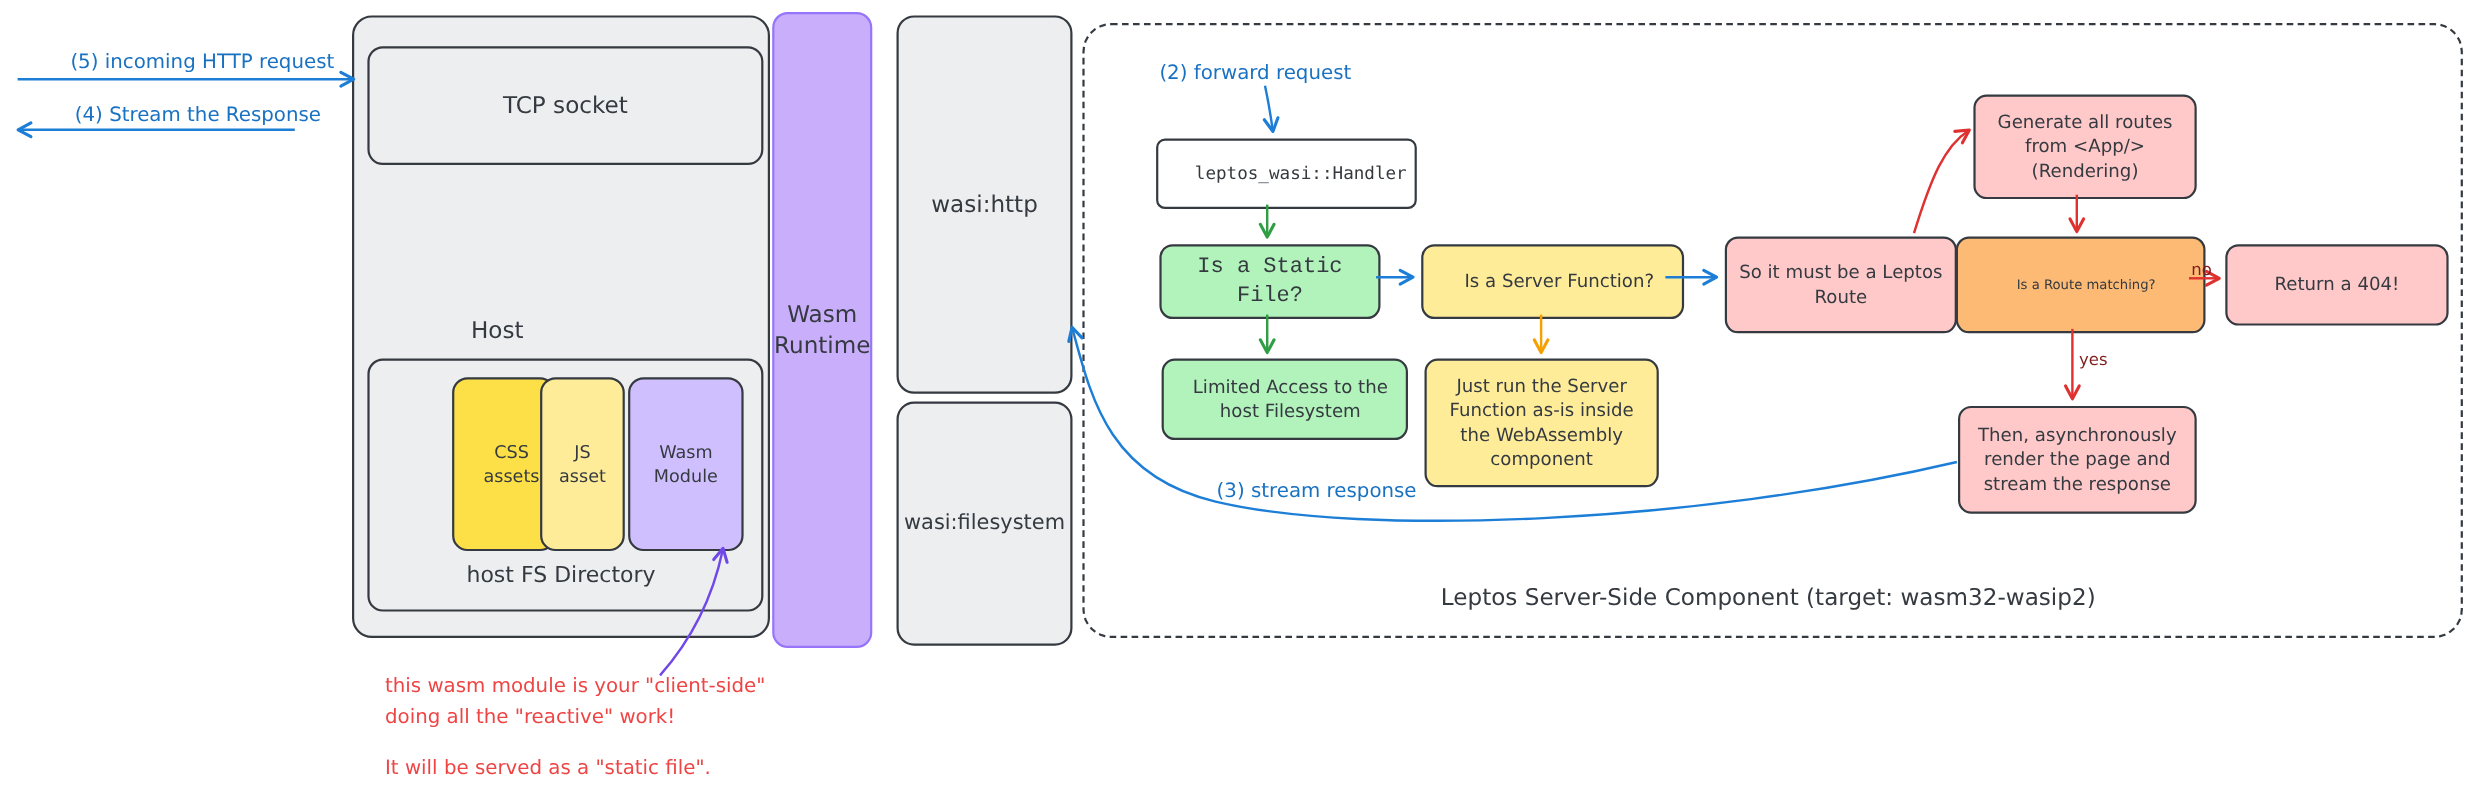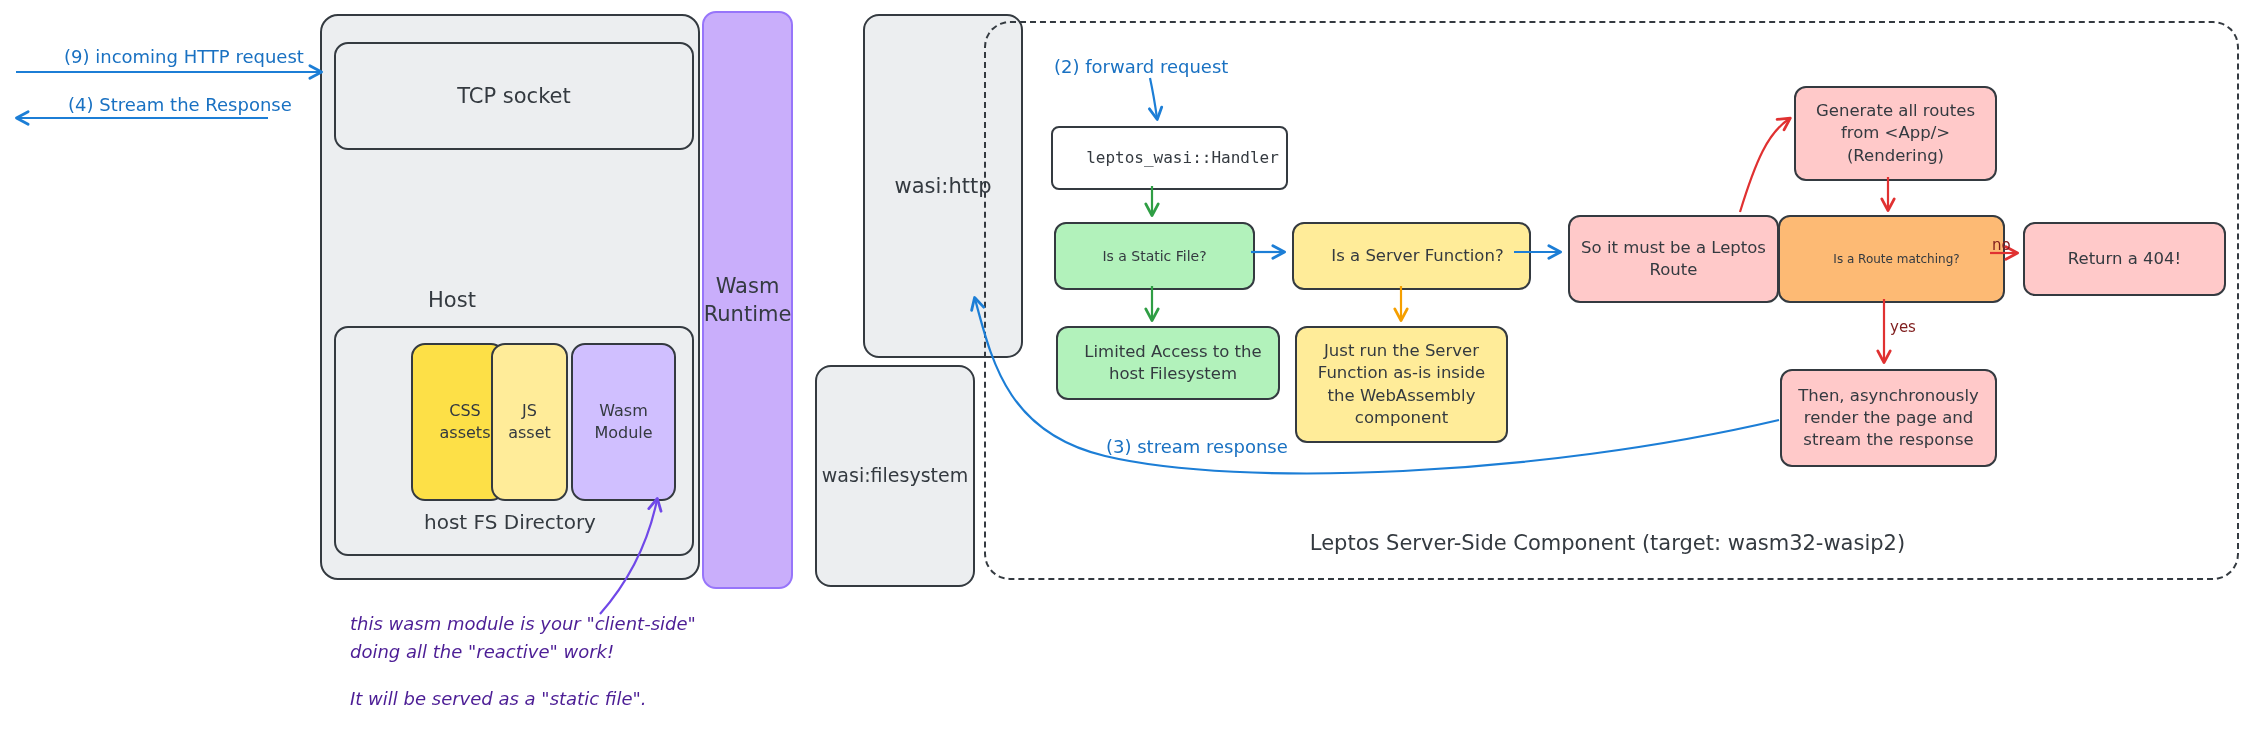--- a/index.html
+++ b/index.html
@@ -19,21 +19,21 @@
     text-align: center;
     line-height: 1.35;
     white-space: pre-line;
     padding: 2px;
   }
   .lbl { position: absolute; white-space: pre-line; }
   .center { text-align: center; }
   svg.arrows { position: absolute; left: 0; top: 0; pointer-events: none; }
   .blue-txt   { color: #1971c2; }
   .red-txt    { color: #7f1d1d; }
-  .purple-txt { color: #4c1d95; font-style: italic; }
+  .purple-txt { color: #ef4444; }
 </style>
 </head>
 <body>
 
 <div class="box" style="left:320px; top:14px; width:372px; height:558px; background:#eceef0; border-radius:18px;"></div>
 
 <div class="box" style="left:334px; top:42px; width:352px; height:100px; background:#eceef0; font-size:21px;">TCP socket</div>
 
 <div class="lbl center" style="left:330px; top:288px; width:244px; font-size:21px;">Host</div>
 
@@ -46,31 +46,31 @@
 asset</div>
 
 <div class="box" style="left:571px; top:343px; width:97px; height:150px; background:#d0bfff; font-size:16px;">Wasm
 Module</div>
 
 <div class="lbl center" style="left:334px; top:510px; width:352px; font-size:20px;">host FS Directory</div>
 
 <div class="box" style="left:702px; top:11px; width:83px; height:570px; background:#c9aefb; border-color:#9775fa; font-size:21px;">Wasm
 Runtime</div>
 
-<div class="box" style="left:815px; top:14px; width:152px; height:336px; background:#eceef0; border-radius:16px; font-size:21px;margin-left:48px;">wasi:http</div>
+<div class="box" style="left:815px; top:14px; width:152px; height:336px; background:#eceef0; border-radius:16px; font-size:21px;">wasi:http</div>
 
 <div class="box" style="left:815px; top:365px; width:152px; height:214px; background:#eceef0; border-radius:16px; font-size:19px;">wasi:filesystem</div>
 
 <div class="box" style="left:984px; top:21px; width:1247px; height:551px; background:transparent; border:2.5px dashed #343a40; border-radius:26px;"></div>
 
 <div class="lbl center" style="left:984px; top:531px; width:1247px; font-size:21px;">Leptos Server-Side Component (target: wasm32-wasip2)</div>
 
 <div class="box" style="left:1051px; top:126px; width:203px; height:56px; background:#ffffff; border-radius:8px; font-family:'DejaVu Sans Mono','Liberation Mono',monospace; font-size:16px;padding-left:28px;">leptos_wasi::Handler</div>
 
-<div class="box" style="left:1054px; top:222px; width:193px; height:60px; background:#b2f2bb; border-radius:12px; font-size:14px;">Is a Static File?</div>
+<div class="box" style="left:1054px; top:222px; width:193px; height:60px; background:#b2f2bb; border-radius:12px; font-size:20px;font-family:Liberation Mono, monospace;">Is a Static File?</div>
 
 <div class="box" style="left:1056px; top:326px; width:206px; height:66px; background:#b2f2bb; border-radius:12px; font-size:16.5px;padding-left:12px;">Limited Access to the
 host Filesystem</div>
 
 <div class="box" style="left:1292px; top:222px; width:219px; height:60px; background:#ffec99; border-radius:12px; font-size:16.5px;padding-left:14px;">Is a Server Function?</div>
 
 <div class="box" style="left:1295px; top:326px; width:205px; height:109px; background:#ffec99; border-radius:12px; font-size:16.5px;">Just run the Server
 Function as-is inside
 the WebAssembly
 component</div>
@@ -118,21 +118,21 @@
   <path d="M 1401 286 L 1401 319" fill="none" stroke="#f59f00" stroke-width="2.2" marker-end="url(#m-yellow)"></path>
   <path d="M 1514 252 L 1559 252" fill="none" stroke="#1c7ed6" stroke-width="2.2" marker-end="url(#m-blue)"></path>
   <path d="M 1740 212 C 1756 160 1768 133 1789 119" fill="none" stroke="#e03131" stroke-width="2.2" marker-end="url(#m-red)"></path>
   <path d="M 1888 177 L 1888 209" fill="none" stroke="#e03131" stroke-width="2.2" marker-end="url(#m-red)"></path>
   <path d="M 1990 253 L 2016 253" fill="none" stroke="#e03131" stroke-width="2.2" marker-end="url(#m-red)"></path>
   <path d="M 1884 299 L 1884 361" fill="none" stroke="#e03131" stroke-width="2.2" marker-end="url(#m-red)"></path>
   <path d="M 1779 420 C 1540 476 1240 488 1105 456 C 1008 433 992 362 975 299" fill="none" stroke="#1c7ed6" stroke-width="2.2" marker-end="url(#m-blue)"></path>
   <path d="M 600 614 C 630 580 648 543 657 500" fill="none" stroke="#7048e8" stroke-width="2.2" marker-end="url(#m-purple)"></path>
 </svg>
 
-<div class="lbl blue-txt" style="left:64px; top:46px; font-size:18px;">(9) incoming HTTP request</div>
+<div class="lbl blue-txt" style="left:64px; top:46px; font-size:18px;">(5) incoming HTTP request</div>
 
 <div class="lbl blue-txt" style="left:68px; top:94px; font-size:18px;">(4) Stream the Response</div>
 
 <div class="lbl blue-txt" style="left:1054px; top:56px; font-size:18px;">(2) forward request</div>
 
 <div class="lbl blue-txt" style="left:1106px; top:436px; font-size:18px;">(3) stream response</div>
 
 <div class="lbl red-txt" style="left:1992px; top:236px; font-size:15px;">no</div>
 
 <div class="lbl red-txt" style="left:1890px; top:318px; font-size:15px;">yes</div>

